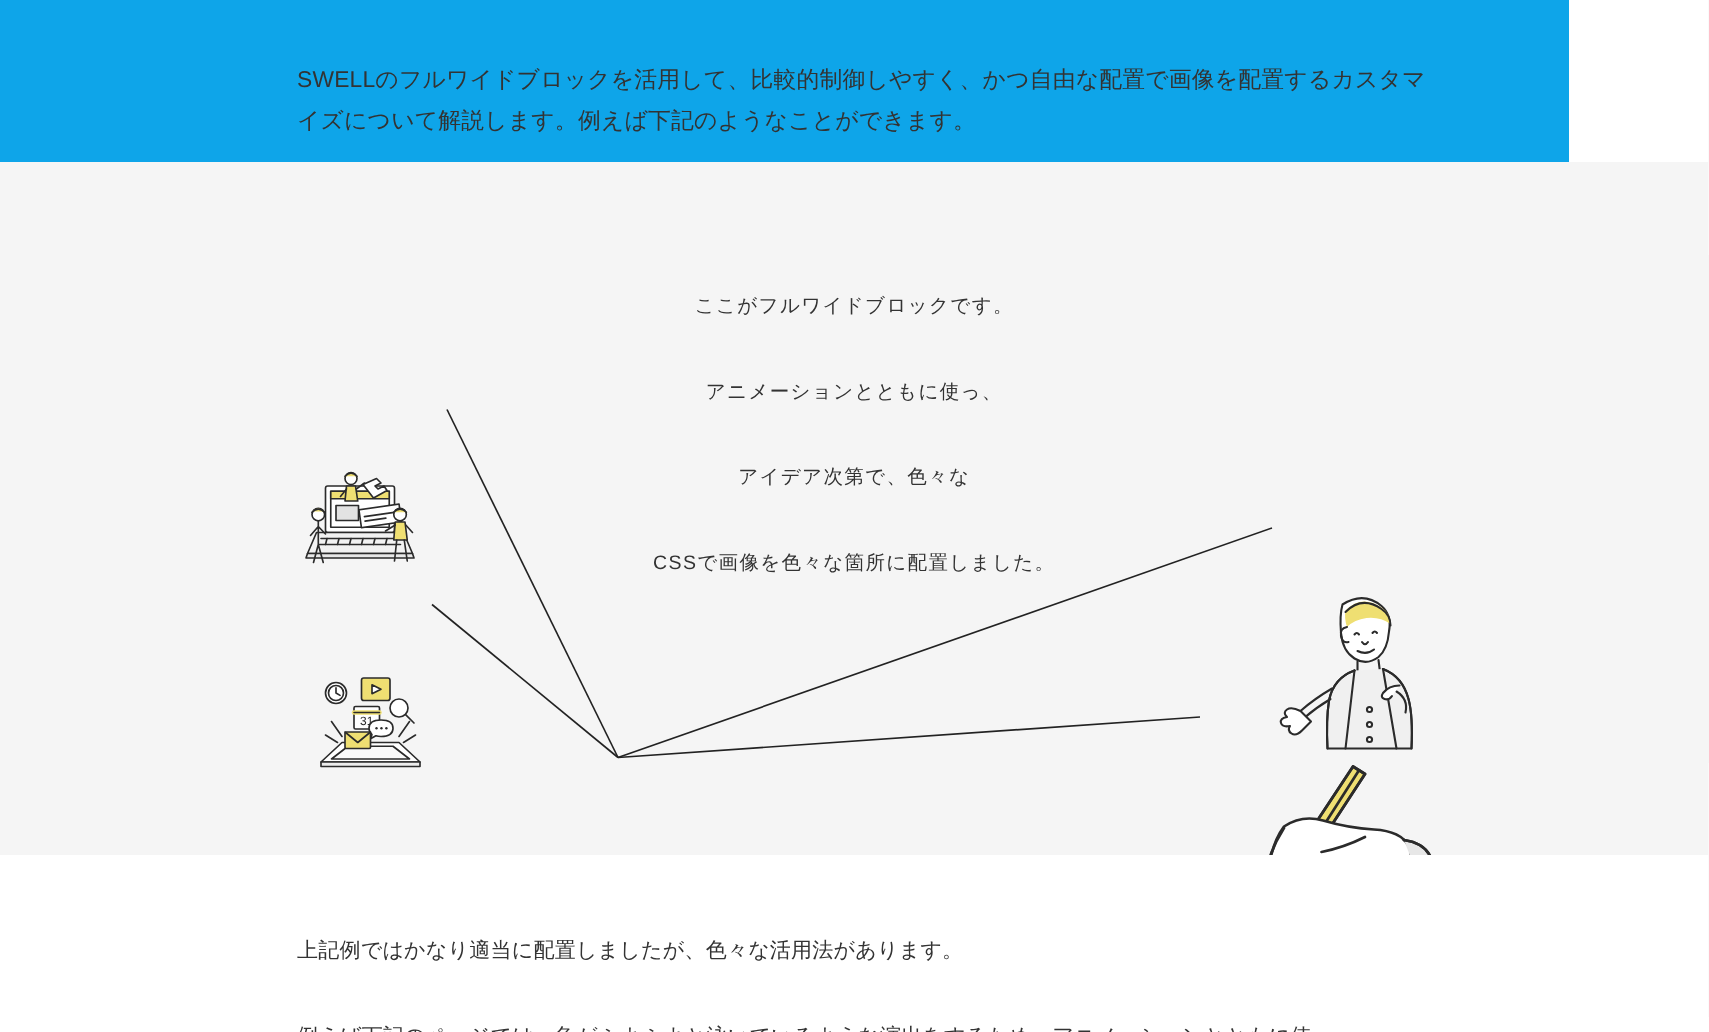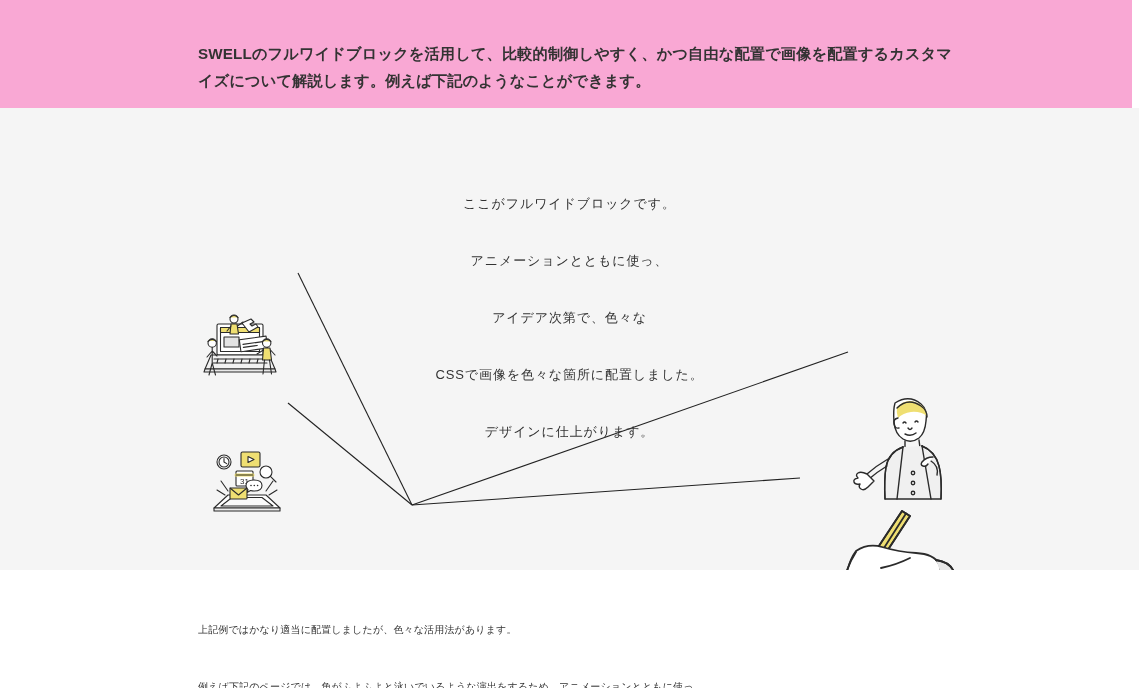--- a/index.html
+++ b/index.html
@@ -21,24 +21,23 @@
     position: relative;
     width: 1139px;
     height: 688px;
   }
 
   
   .intro-section {
     position: absolute;
     left: 0;
     top: 0;
-    width: 1132px;
+    width: 1046px;
     height: 108px;
-    background: #f9a8d4;
-    font-weight: bold;
+    background: #0ea5e9;
   }
   .intro-paragraph {
     position: absolute;
     left: 198px;
     top: 25px;
     width: 766px;
     font-size: 15.2px;
     line-height: 27px;
     color: #333333;
     letter-spacing: 0.15px;
@@ -119,21 +118,21 @@
     left: 0;
     top: 570px;
     width: 1139px;
     height: 118px;
     background: #ffffff;
   }
   .outro-paragraph {
     position: absolute;
     left: 198px;
     width: 772px;
-    font-size: 10px;
+    font-size: 14px;
     line-height: 27px;
     color: #333333;
     letter-spacing: 0.15px;
   }
   .outro-paragraph.p1 { top: 36px; }
   .outro-paragraph.p2 { top: 93px; }
 </style>
 </head>
 <body>
 
@@ -296,21 +295,20 @@
           <path d="M12 131 L146 131" stroke-width="2.2"></path>
         </g>
       </svg>
     </div>
 
     <div class="fullwide-text">
       <p class="line">ここがフルワイドブロックです。</p>
       <p class="line">アニメーションとともに使っ、</p>
       <p class="line">アイデア次第で、色々な</p>
       <p class="line">CSSで画像を色々な箇所に配置しました。</p>
-      <p class="line">デザインに仕上がります。</p>
     </div>
 
   </section>
 
   <section class="outro-section">
     <p class="outro-paragraph p1">上記例ではかなり適当に配置しましたが、色々な活用法があります。</p>
     <p class="outro-paragraph p2">例えば下記のページでは、魚がふよふよと泳いでいるような演出をするため、アニメーションとともに使っ</p>
   </section>
 
 </div>

